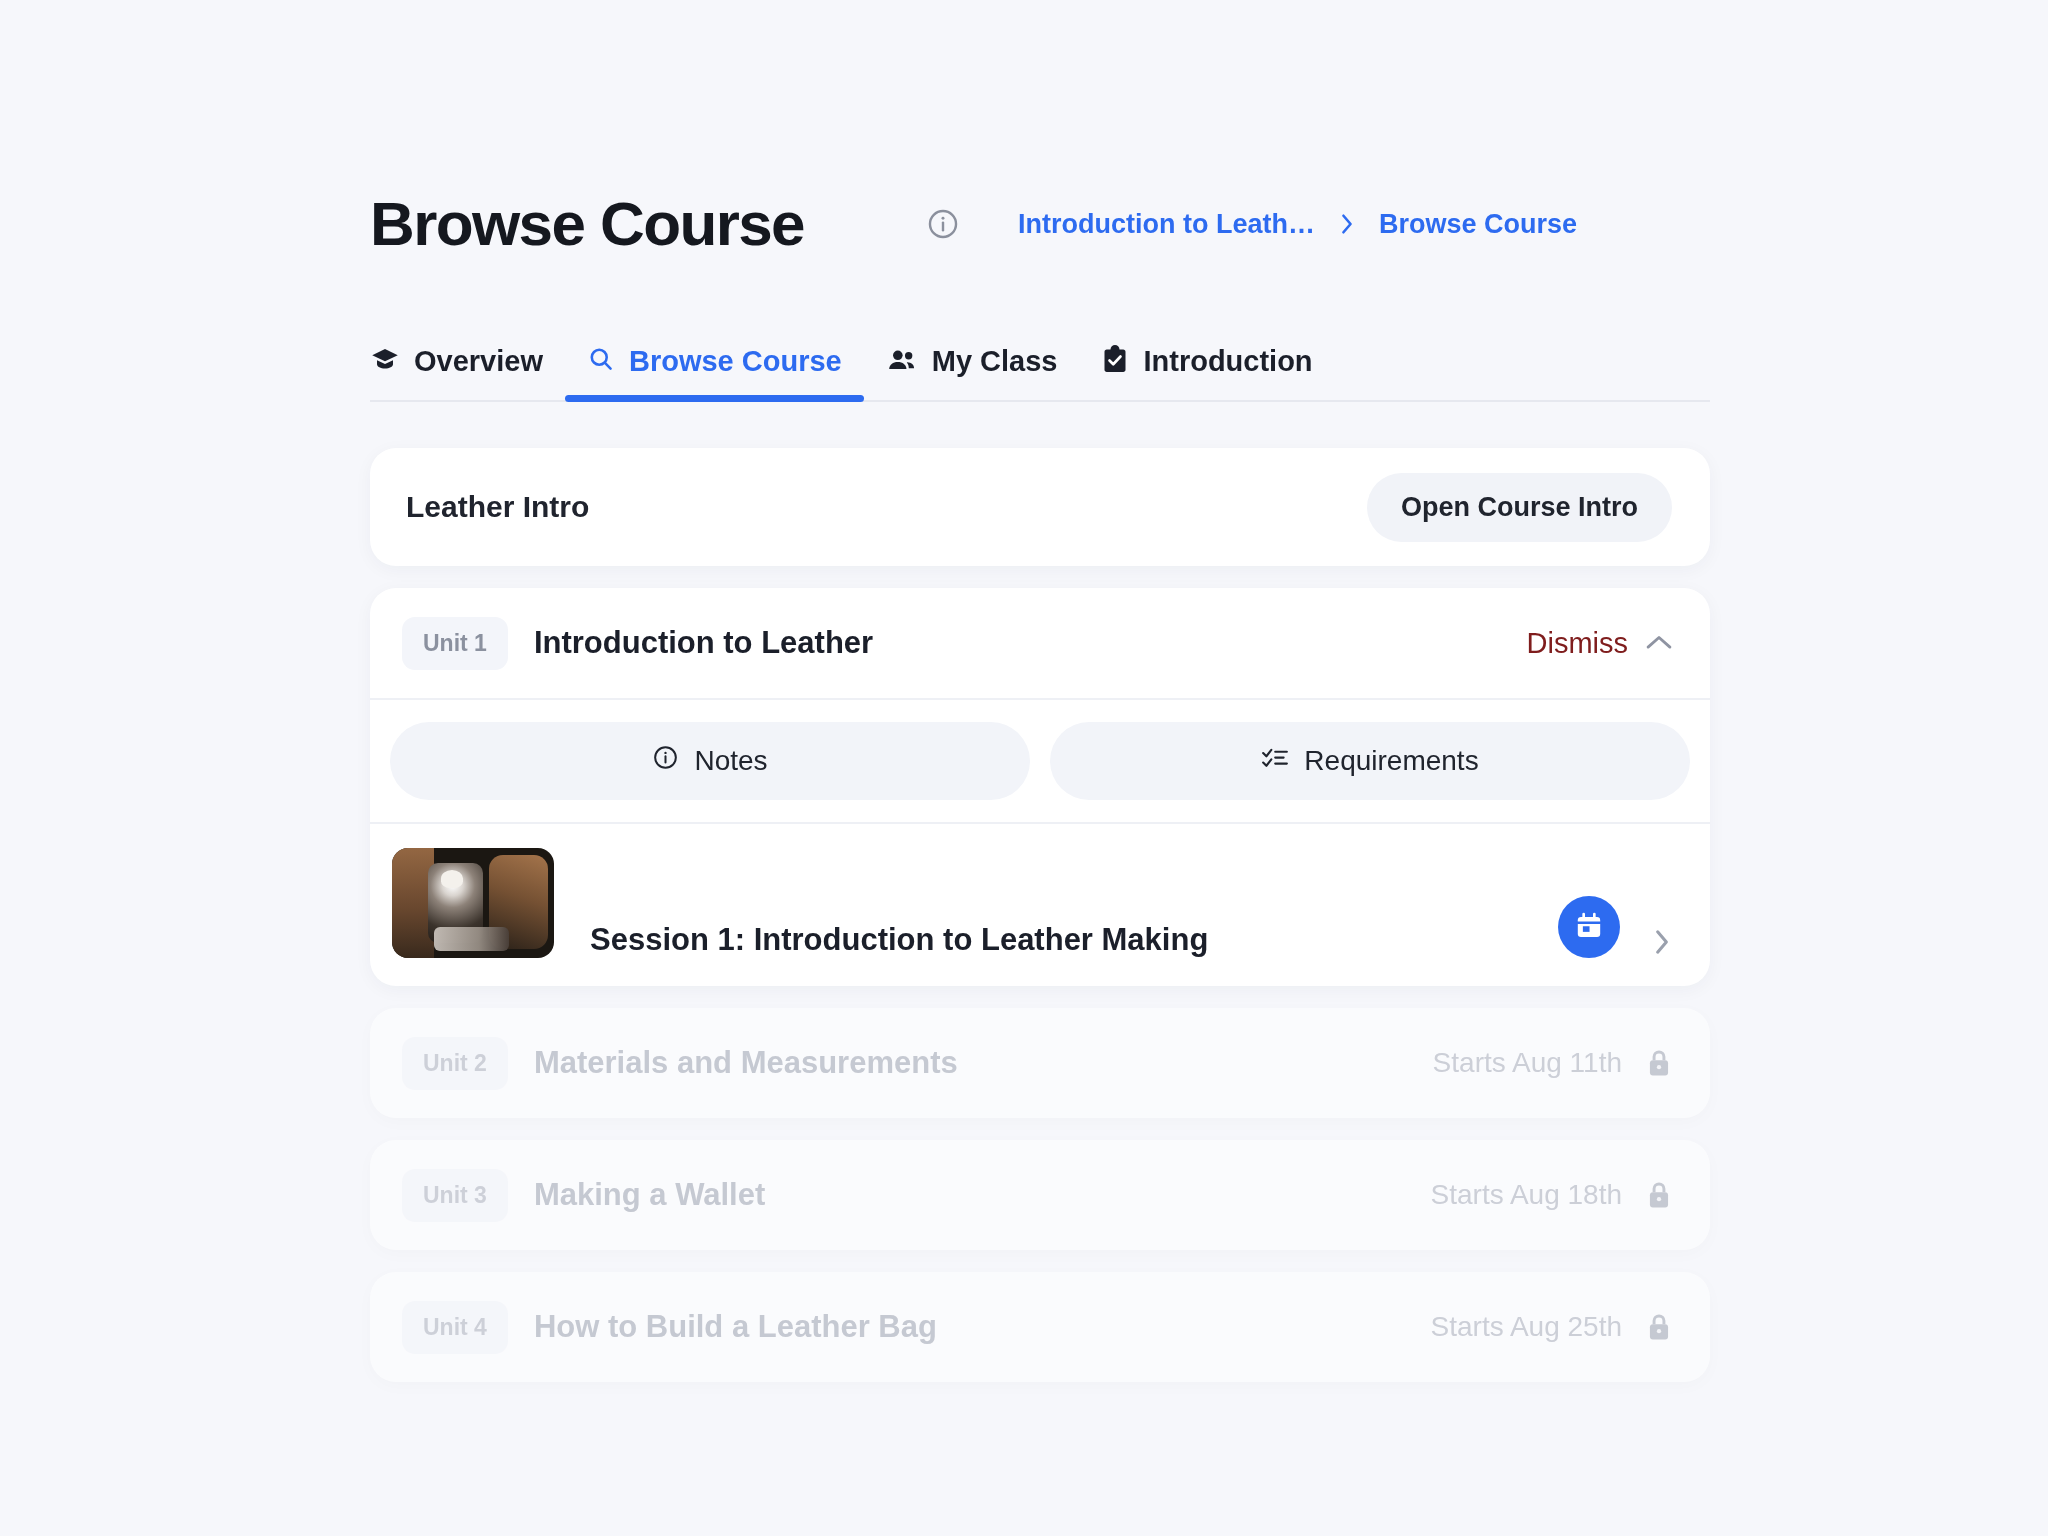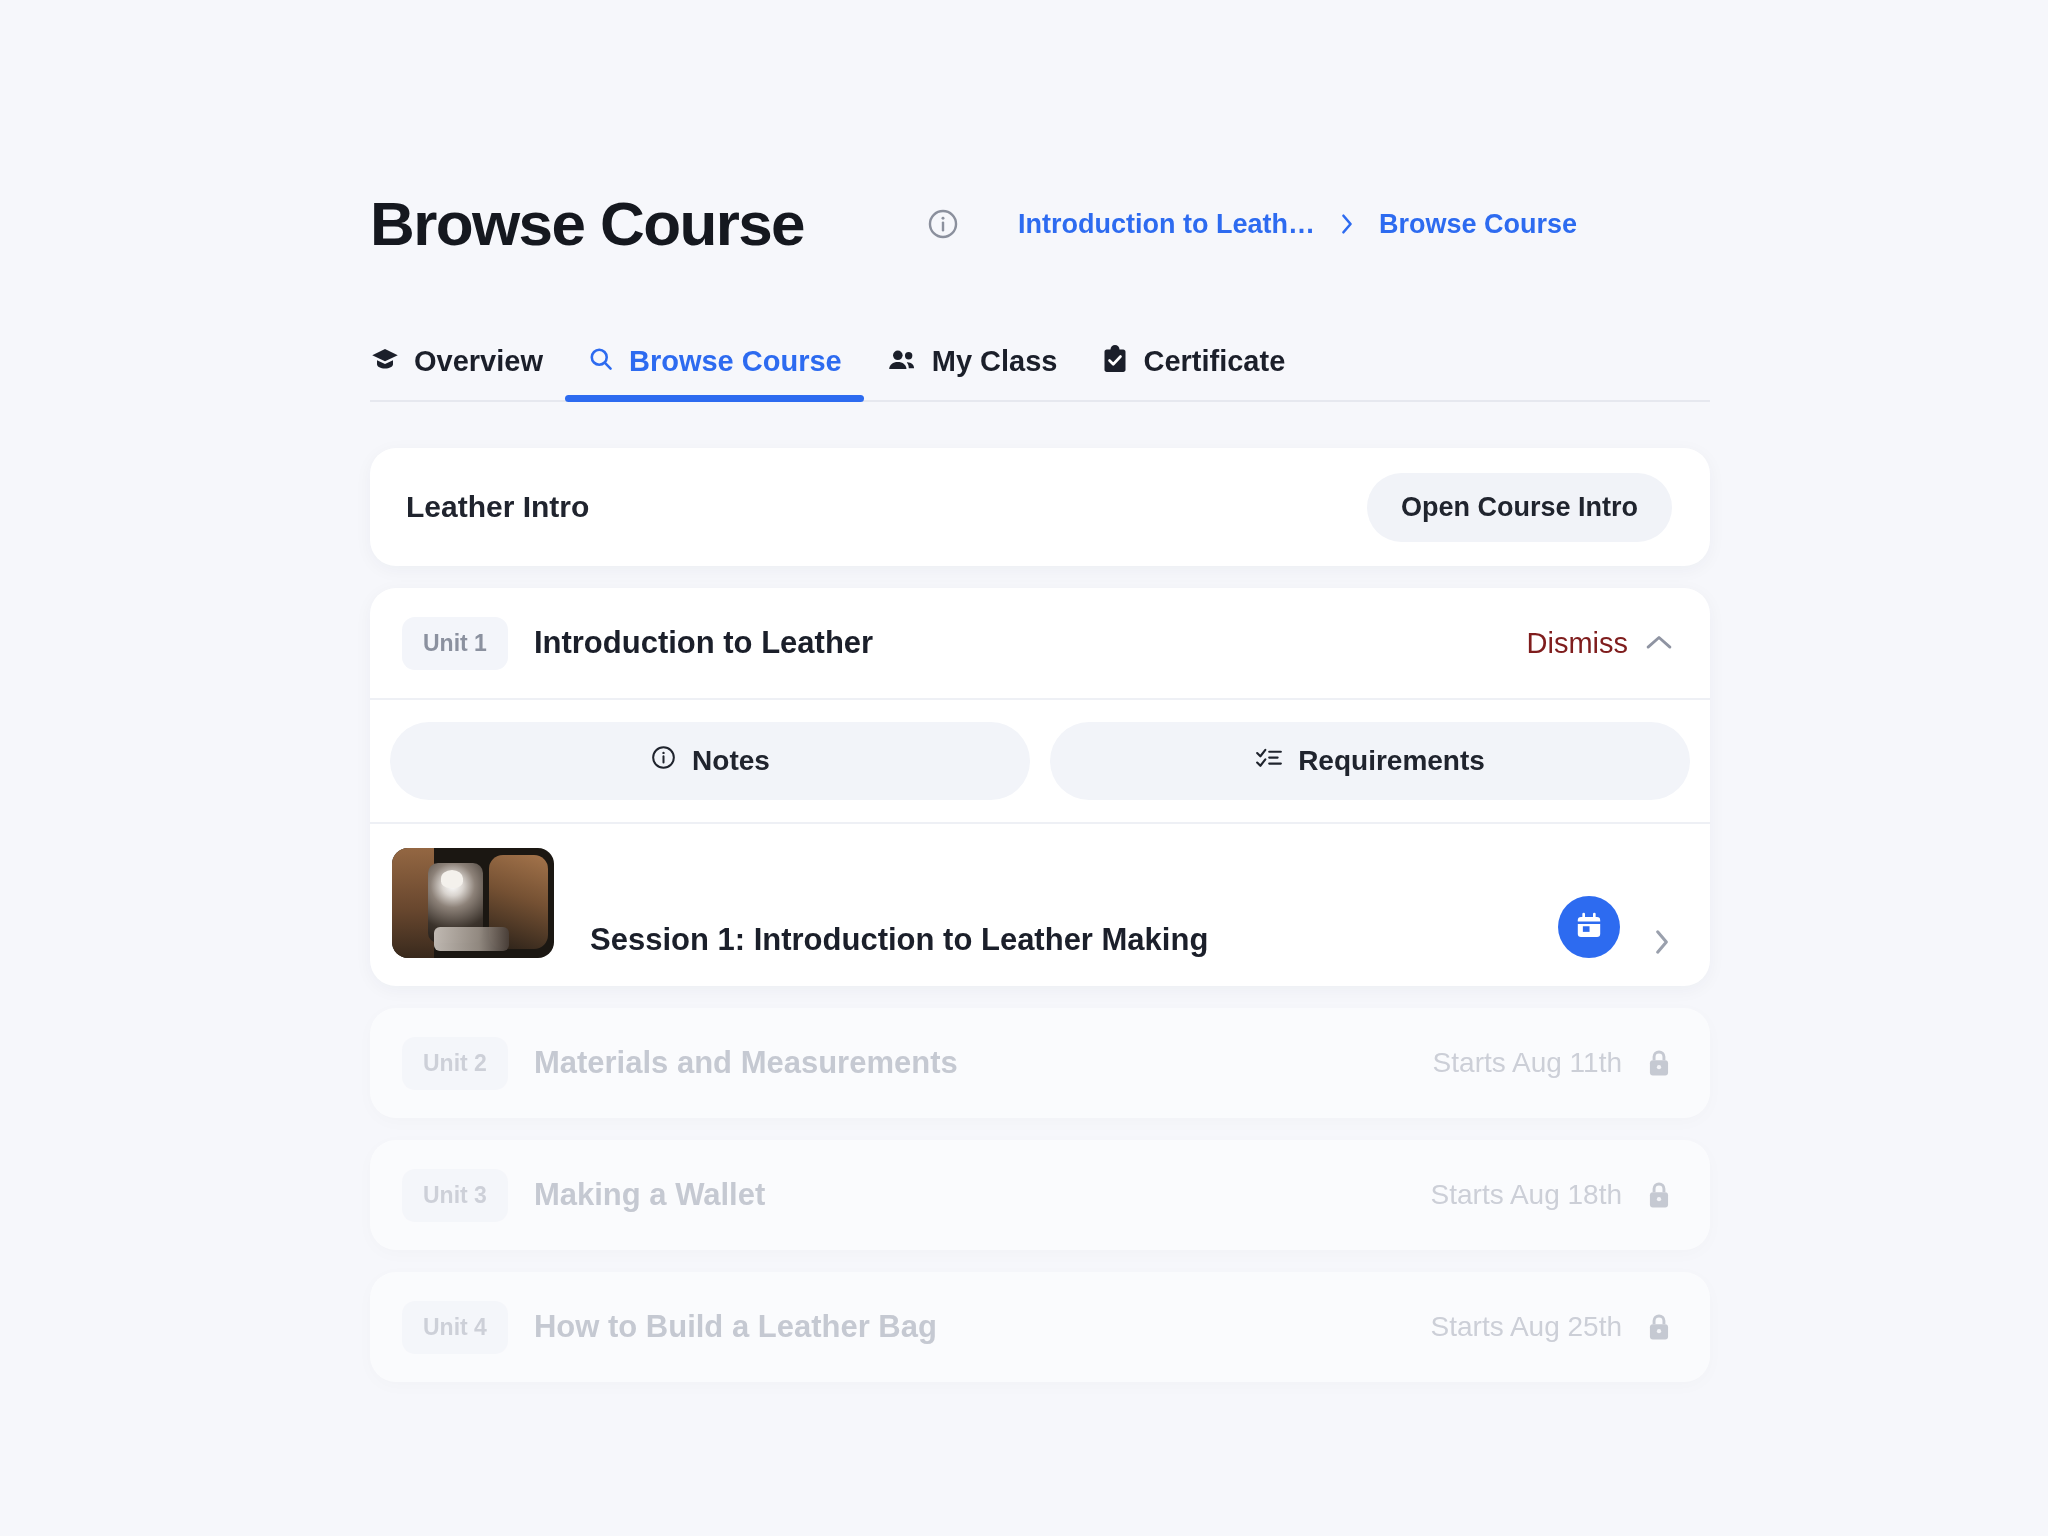--- a/index.html
+++ b/index.html
@@ -180,21 +180,21 @@
     background: #f2f4f9;
     border: none;
     border-radius: 999px;
     height: 78px;
     display: flex;
     align-items: center;
     justify-content: center;
     gap: 15px;
     font-family: "Liberation Sans", sans-serif;
     font-size: 28px;
-    font-weight: 700;
+    font-weight: 400;
     color: #20242e;
     cursor: pointer;
   }
 
   .session-row {
     display: flex;
     align-items: flex-end;
     padding: 24px 36px 28px 22px;
     box-sizing: border-box;
   }
@@ -336,21 +336,21 @@
       <span>My Class</span>
     </div>
 
     <div class="tab">
       <span class="ticon">
         <svg width="28" height="30" viewBox="0 0 22 24" fill="#1b1f2a">
           <path d="M4.4 3.6h3.0a3.6 3.6 0 0 1 7.2 0h3.0c1.0 0 1.8.8 1.8 1.8v14.4c0 1.0-.8 1.8-1.8 1.8H4.4c-1.0 0-1.8-.8-1.8-1.8V5.4c0-1.0.8-1.8 1.8-1.8z"></path>
           <polyline points="6.6,12.4 9.6,15.4 15.4,9.2" fill="none" stroke="#ffffff" stroke-width="2.1" stroke-linecap="round" stroke-linejoin="round"></polyline>
         </svg>
       </span>
-      <span>Certificate</span>
+      <span>Introduction</span>
     </div>
   </div>
 
   <div class="card card-intro">
     <div class="intro-label">Leather Intro</div>
     <button class="btn-pill">Open Course Intro</button>
   </div>
 
   <div class="card unit-card">
 

